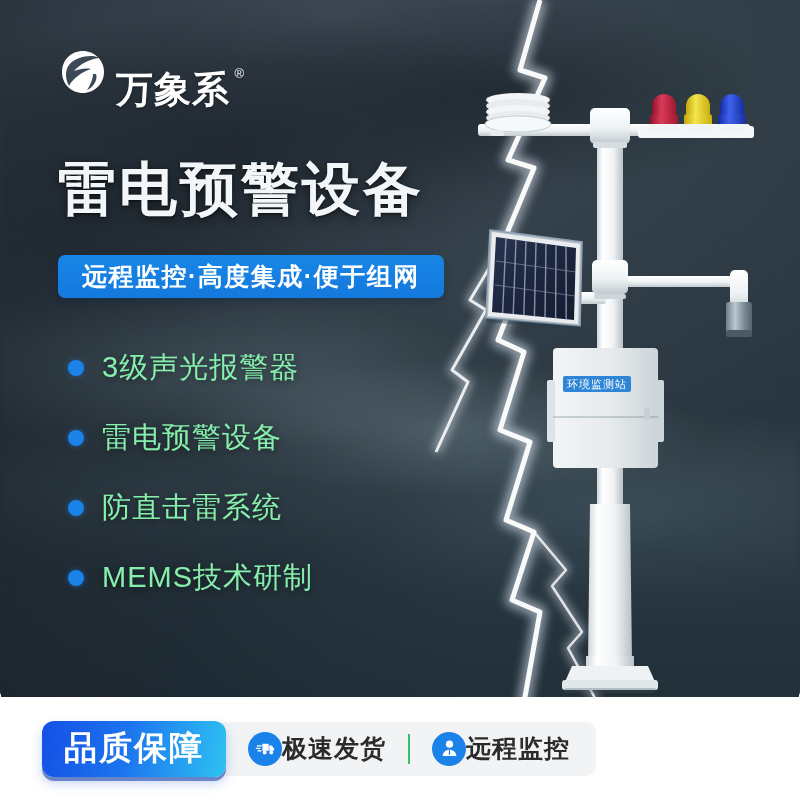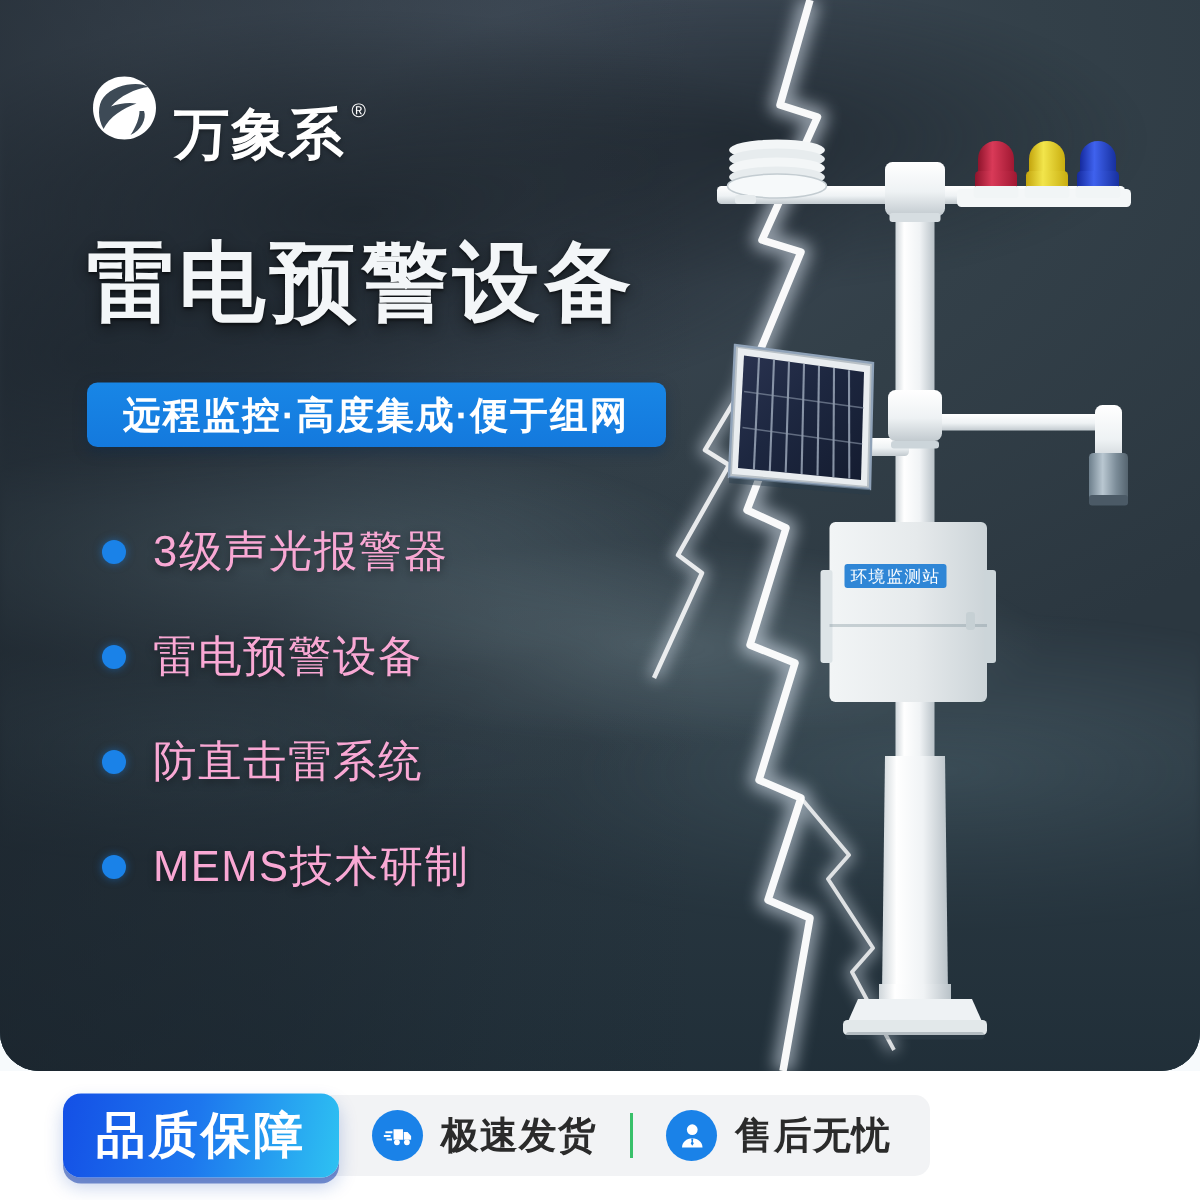--- a/index.html
+++ b/index.html
@@ -144,36 +144,36 @@
   }
   .bullet-row { display: flex; align-items: center; gap: 18px; }
   .bullet-dot {
     width: 16px; height: 16px;
     border-radius: 50%;
     background: #1a82e8;
     flex: 0 0 16px;
     box-shadow: 0 0 6px rgba(26,130,232,.5);
   }
   .bullet-label {
-    color: #f9a8d4;
+    color: #86efac;
     font-size: 29px;
     letter-spacing: 1px;
     text-shadow: 0 2px 6px rgba(0,0,0,.45);
     white-space: nowrap;
     text-align: center;
   }
 
   
   .product { position: absolute; left: 430px; top: 80px; width: 370px; height: 625px; }
 
   
   .trustbar {
     position: absolute;
     left: 0; bottom: 0;
-    width: 800px; height: 86px;
+    width: 800px; height: 103px;
     background: #ffffff;
     display: flex;
     align-items: center;
     padding-left: 42px;
     box-sizing: border-box;
   }
   .quality-pill {
     position: relative;
     height: 56px;
     padding: 0 22px;
@@ -193,21 +193,21 @@
     margin-left: -14px;
     height: 54px;
     padding: 0 26px 0 36px;
     display: flex;
     align-items: center;
     gap: 22px;
     background: #f2f3f5;
     border-radius: 10px;
     z-index: 1;
   }
-  .feature-item { display: flex; gap: 12px; }
+  .feature-item { display: flex; }
   .feature-icon {
     width: 34px; height: 34px;
     border-radius: 50%;
     background: #1a82e8;
     display: flex; align-items: center; justify-content: center;
     flex: 0 0 34px;
   }
   .feature-label {
     color: #2b2b2b;
     font-size: 25px;
@@ -457,19 +457,19 @@
       <div class="feature-divider"></div>
 
       <div class="feature-item">
         <span class="feature-icon">
           <svg viewBox="0 0 24 24" width="21" height="21" fill="#ffffff">
             <circle cx="12" cy="7" r="4.1"></circle>
             <path d="M4.2 20.5c0-4 3.5-7 7.8-7s7.8 3 7.8 7z"></path>
             <path d="M11.2 13.8h1.6l-.35 2.4.75 1.1-1.2 2-1.2-2 .75-1.1z" fill="#1a82e8"></path>
           </svg>
         </span>
-        <span class="feature-label">售后无忧</span>
+        <span class="feature-label">远程监控</span>
       </div>
 
     </div>
   </div>
 
 </div>
 
 </body></html>

